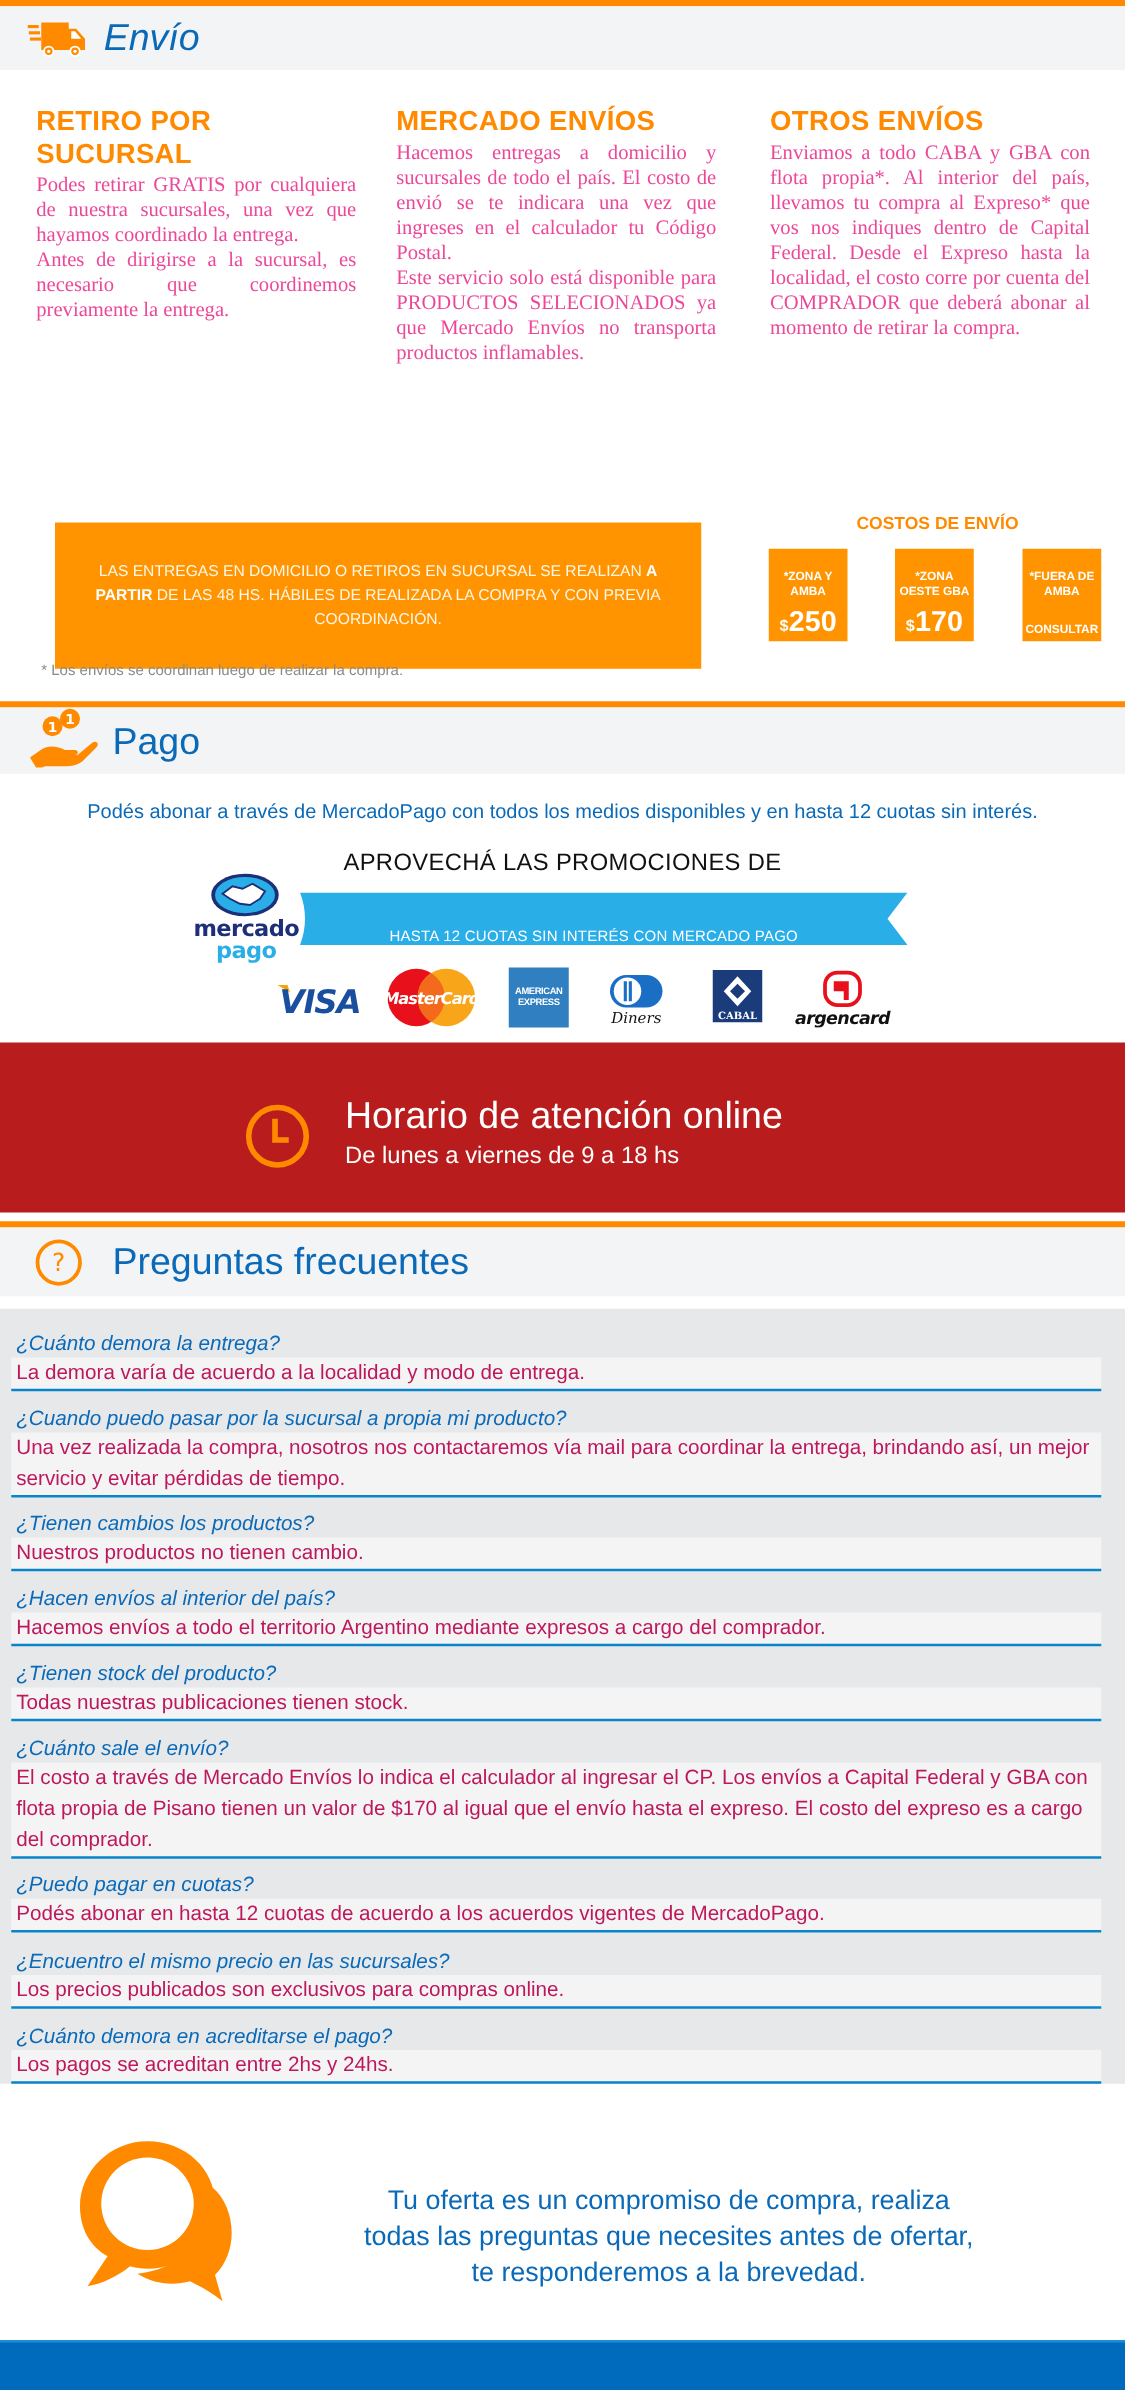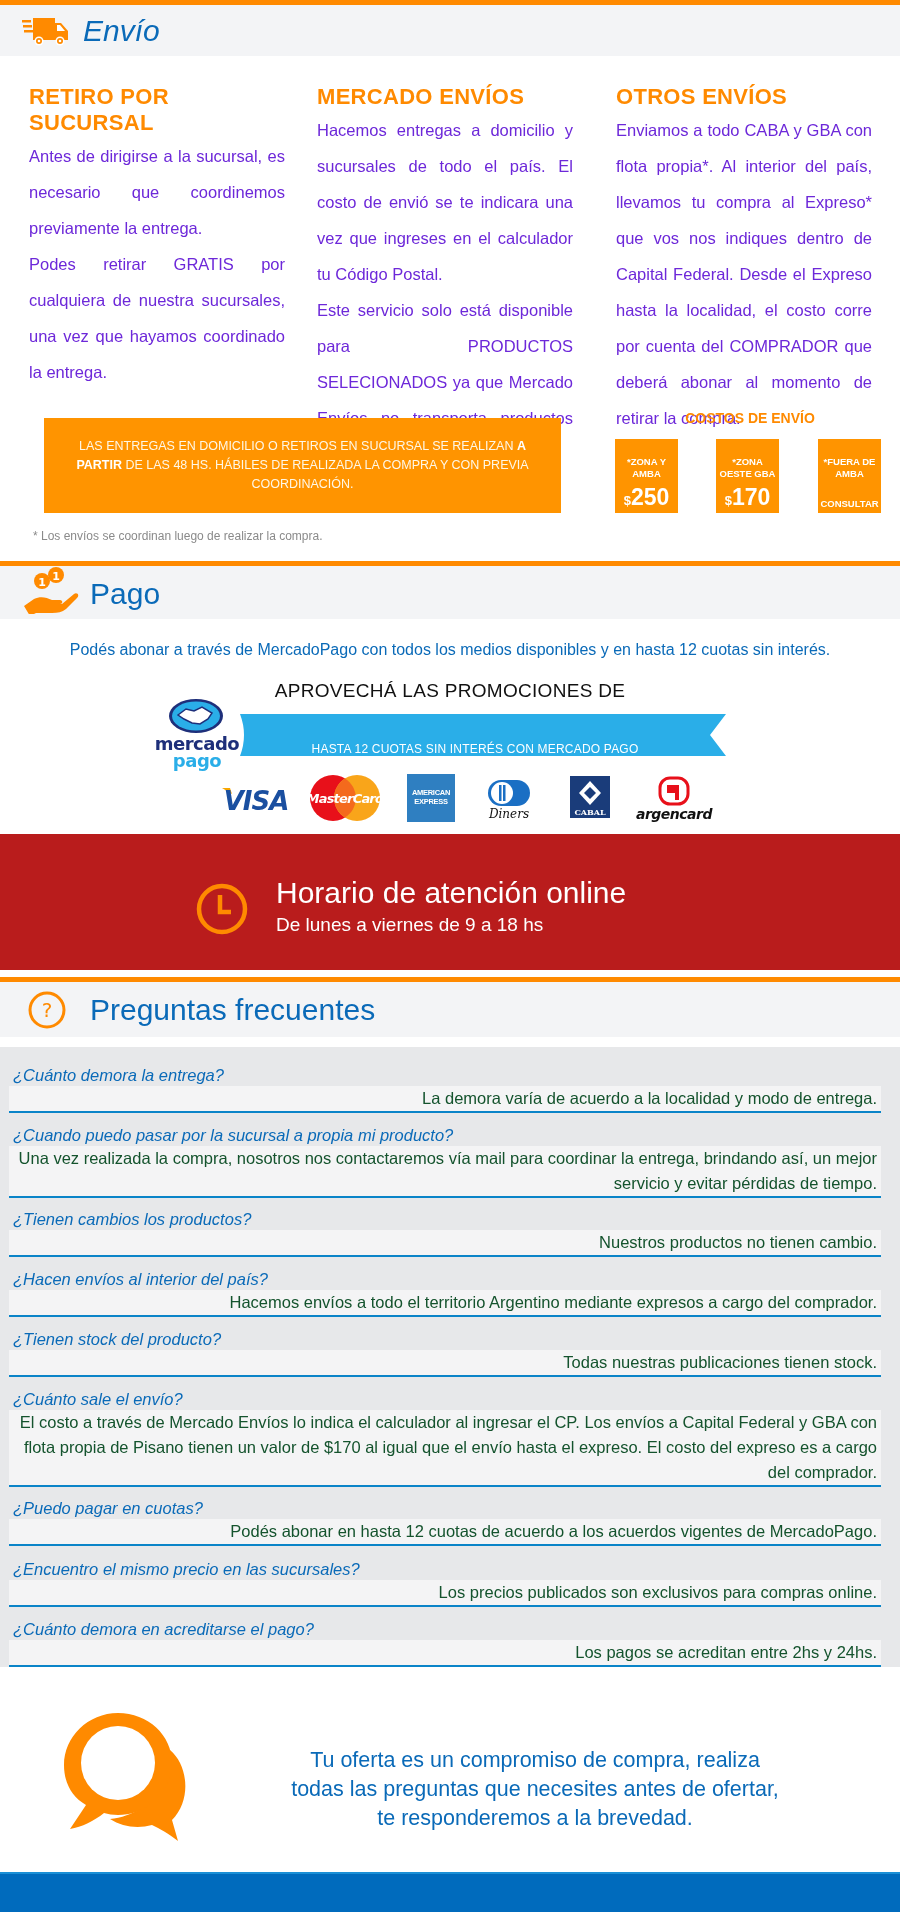--- a/index.html
+++ b/index.html
@@ -10,23 +10,23 @@
   
   .sec-head { position: absolute; left: 0; width: 900px; }
   .sec-head .bar { position: absolute; left: 0; top: 0; width: 900px; height: 5px; background: #ff8a00; }
   .sec-head .band { position: absolute; left: 0; top: 5px; width: 900px; background: #f3f4f6; }
   .sec-head .title { position: absolute; color: #0a6ab8; font-family: "Liberation Sans", sans-serif; font-size: 30px; }
   .sec-head .icon { position: absolute; }
 
   
   .col { position: absolute; top: 84px; width: 256px; }
   .col h3 { font-family: "Liberation Sans", sans-serif; font-weight: bold; color: #ff8a00; font-size: 22px; line-height: 26px; letter-spacing: 0.3px; margin-bottom: 2px; }
-  .col p { font-family: Liberation Sans, sans-serif; font-size: 16.5px; line-height: 36px; text-align: justify; color: #6d28d9; }
-
-  .notice { position: absolute; left: 44px; top: 418px; width: 517px; height: 95px; background: #ff9400; color: #fff7e6; font-family: "Liberation Sans", sans-serif; font-size: 12.5px; line-height: 19px; text-align: center; display: flex; align-items: center; justify-content: center; padding: 0 14px; }
+  .col p { font-family: Liberation Serif, serif; font-size: 16.5px; line-height: 20px; text-align: justify; color: #ec4899; }
+
+  .notice { position: absolute; left: 44px; top: 418px; width: 517px; height: 117px; background: #ff9400; color: #fff7e6; font-family: "Liberation Sans", sans-serif; font-size: 12.5px; line-height: 19px; text-align: center; display: flex; align-items: center; justify-content: center; padding: 0 14px; }
   .notice b { color: #fff; }
 
   .costs-title { position: absolute; left: 600px; top: 410px; width: 300px; text-align: center; font-family: "Liberation Sans", sans-serif; font-weight: bold; color: #ff8a00; font-size: 14px; }
   .cost-box { position: absolute; top: 439px; width: 63px; height: 74px; background: #ff9400; color: #fff; text-align: center; font-family: "Liberation Sans", sans-serif; font-weight: bold; }
   .cost-box .lbl { font-size: 9.5px; line-height: 12px; margin-top: 17px; }
   .cost-box .price { font-size: 23px; line-height: 26px; margin-top: 4px; }
   .cost-box .price small { font-size: 13px; }
   .cost-box .consult { font-size: 9.5px; margin-top: 18px; }
 
   .footnote { position: absolute; left: 33px; top: 529px; font-family: "Liberation Sans", sans-serif; font-size: 12px; color: #8a8a8a; }
@@ -43,21 +43,21 @@
 
   .card { position: absolute; top: 774px; }
 
   .hours { position: absolute; left: 0; top: 834px; width: 900px; height: 136px; background: #b91c1c; }
   .hours .t1 { position: absolute; left: 276px; top: 42px; color: #fff; font-family: "Liberation Sans", sans-serif; font-size: 30px; }
   .hours .t2 { position: absolute; left: 276px; top: 80px; color: #fff; font-family: "Liberation Sans", sans-serif; font-size: 19px; }
 
   .faq-bg { position: absolute; left: 0; top: 1047px; width: 900px; height: 620px; background: #e7e8ea; }
   .faq-item { position: absolute; left: 9px; width: 872px; }
   .faq-q { font-family: "Liberation Sans", sans-serif; font-style: italic; font-size: 16.5px; color: #0a6ab8; line-height: 22px; padding-left: 4px; }
-  .faq-a { background: #f4f4f5; font-family: "Liberation Sans", sans-serif; font-size: 16.5px; line-height: 25px; color: #14532d; padding: 0 4px; border-bottom: 2px solid #0a84c8; text-align: right; }
+  .faq-a { background: #f4f4f5; font-family: "Liberation Sans", sans-serif; font-size: 16.5px; line-height: 25px; color: #be185d; padding: 0 4px; border-bottom: 2px solid #0a84c8; }
 
   .closing { position: absolute; left: 230px; top: 1746px; width: 610px; text-align: center; font-family: "Liberation Sans", sans-serif; font-size: 21.5px; line-height: 29px; color: #0a6ab8; }
   .footer { position: absolute; left: 0; top: 1872px; width: 900px; height: 40px; background: #006bbd; border-top: 2px solid #1a8fd6; }
 </style>
 </head>
 <body>
 
 <div class="sec-head" style="top:0;height:56px;">
   <div class="bar"></div>
   <div class="band" style="height:51px;"></div>
@@ -72,22 +72,22 @@
       <circle cx="17" cy="24" r="1.3" fill="#fff"></circle>
     <circle cx="38" cy="24" r="4.5" fill="#fff"></circle>
       <circle cx="38" cy="24" r="3" fill="#ff8a00"></circle>
       <circle cx="38" cy="24" r="1.3" fill="#fff"></circle>
   </svg>
   <div class="title" style="left:83px;top:14px;font-style:italic;">Envío</div>
 </div>
 
 <div class="col" style="left:29px;">
   <h3>RETIRO POR SUCURSAL</h3>
+  <p>Podes retirar GRATIS por cualquiera de nuestra sucursales, una vez que hayamos coordinado la entrega.</p>
   <p>Antes de dirigirse a la sucursal, es necesario que coordinemos previamente la entrega.</p>
-  <p>Podes retirar GRATIS por cualquiera de nuestra sucursales, una vez que hayamos coordinado la entrega.</p>
 </div>
 <div class="col" style="left:317px;">
   <h3>MERCADO ENVÍOS</h3>
   <p>Hacemos entregas a domicilio y sucursales de todo el país. El costo de envió se te indicara una vez que ingreses en el calculador tu Código Postal.</p>
   <p>Este servicio solo está disponible para PRODUCTOS SELECIONADOS ya que Mercado Envíos no transporta productos inflamables.</p>
 </div>
 <div class="col" style="left:616px;">
   <h3>OTROS ENVÍOS</h3>
   <p>Enviamos a todo CABA y GBA con flota propia*. Al interior del país, llevamos tu compra al Expreso* que vos nos indiques dentro de Capital Federal. Desde el Expreso hasta la localidad, el costo corre por cuenta del COMPRADOR que deberá abonar al momento de retirar la compra.</p>
 </div>

